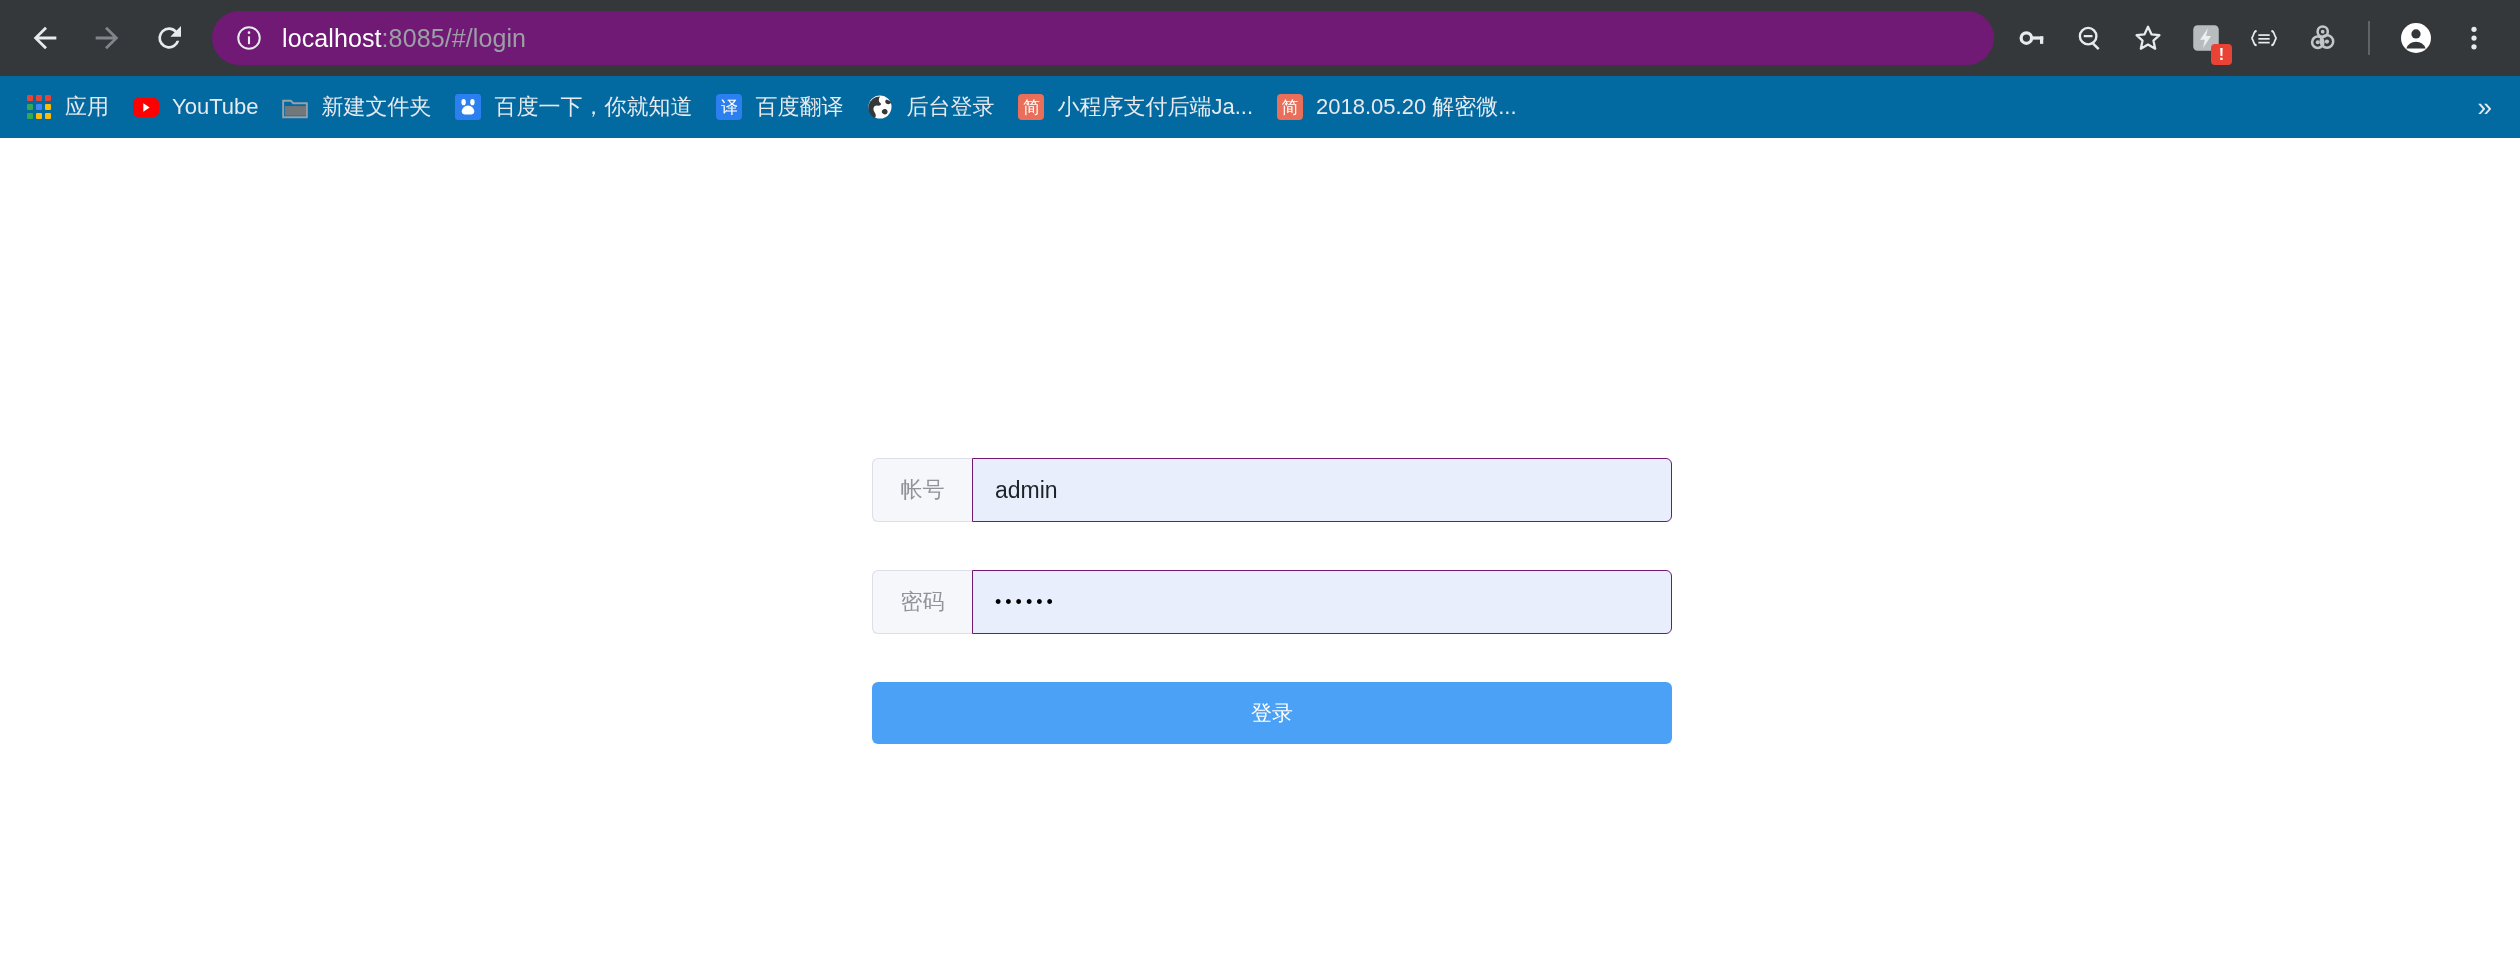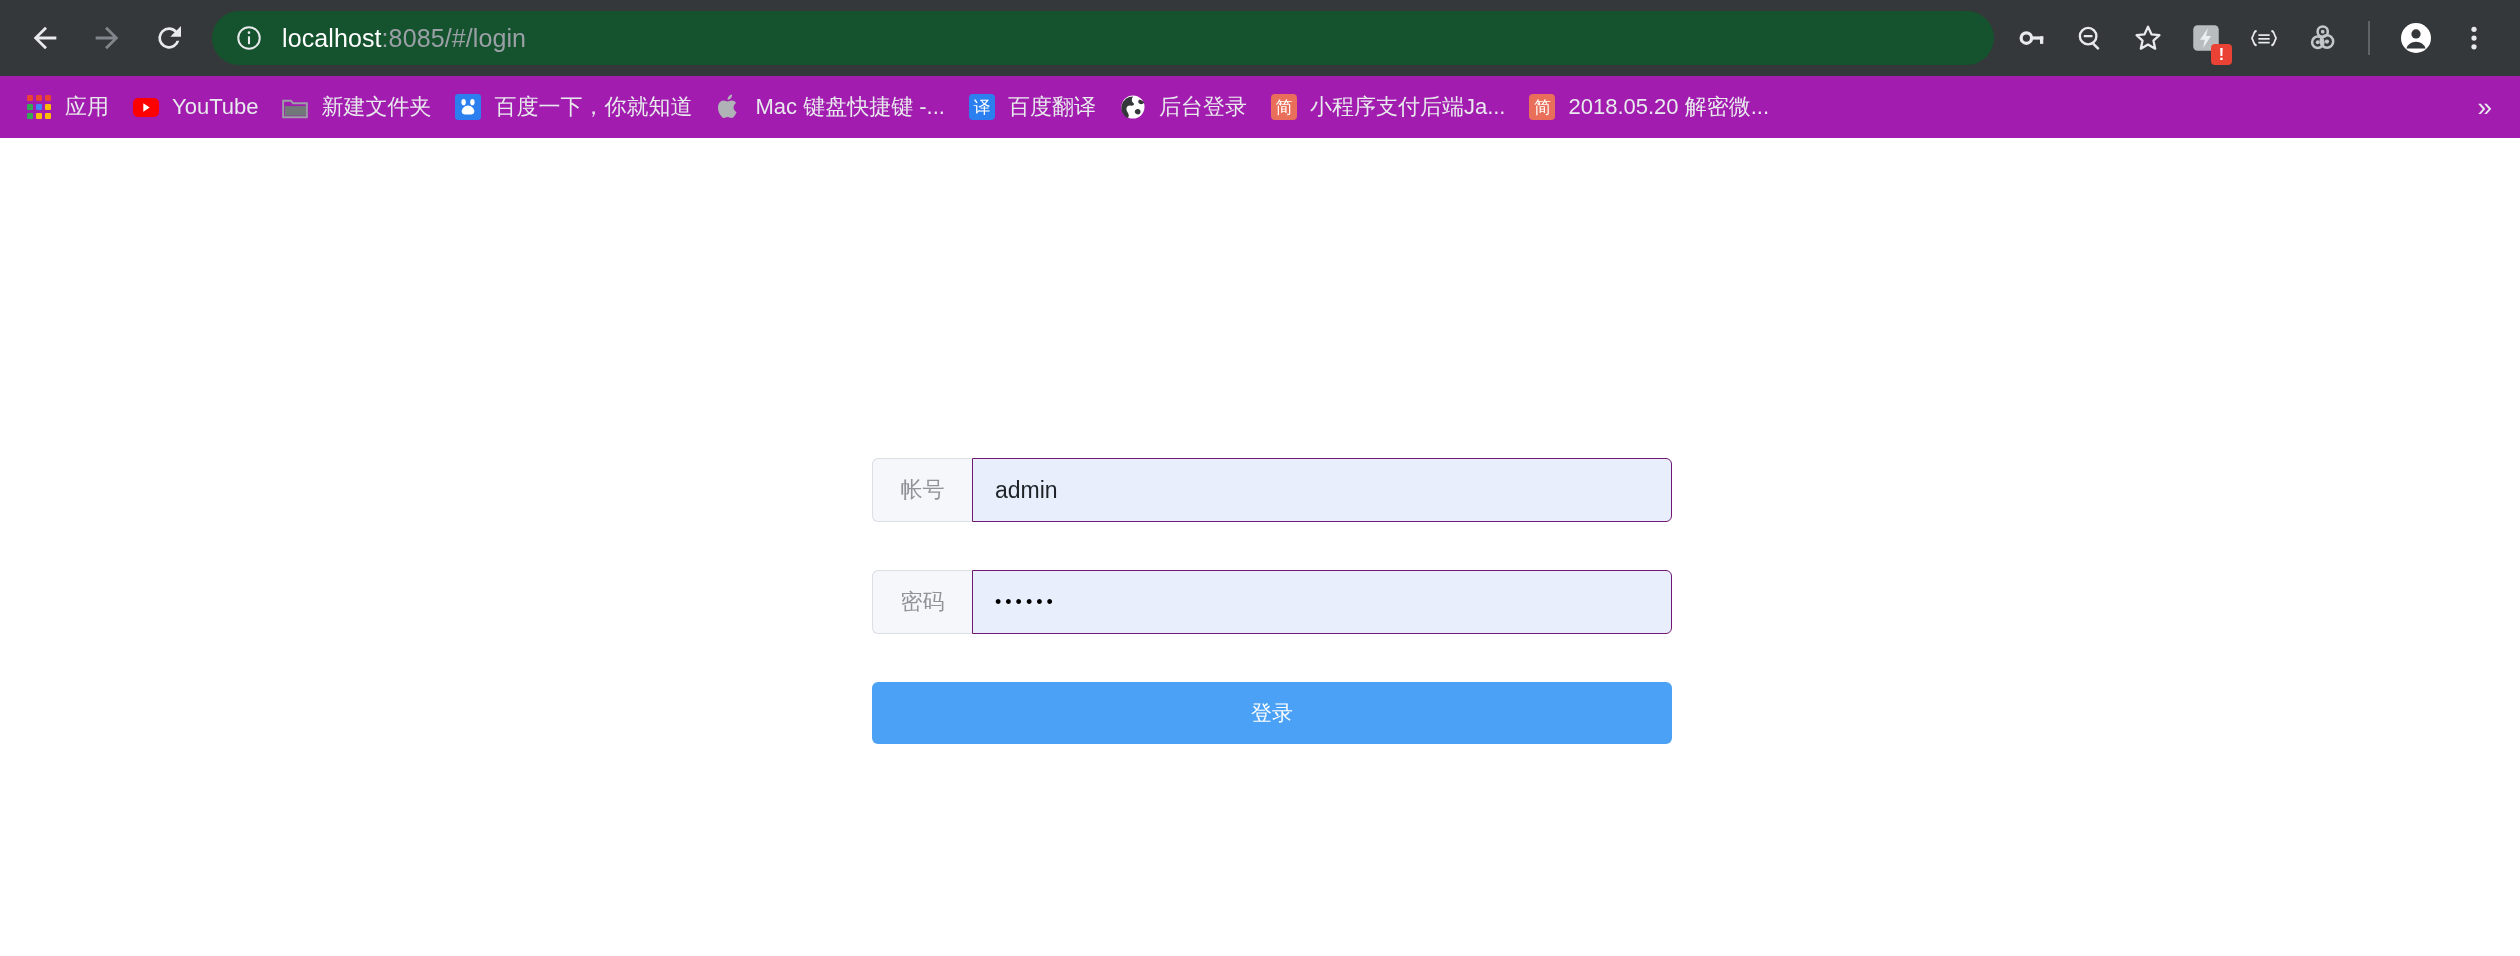--- a/index.html
+++ b/index.html
@@ -38,21 +38,21 @@
     align-items: center;
     justify-content: center;
     border-radius: 50%;
     flex: 0 0 auto;
   }
   .nav-btn svg { display: block; }
 
   .omnibox {
     flex: 1 1 auto;
     height: 54px;
-    background: #14532d;
+    background: #701a75;
     border-radius: 27px;
     display: flex;
     align-items: center;
     margin-left: 12px;
     margin-right: 10px;
     padding: 0 20px 0 22px;
     box-sizing: border-box;
     min-width: 0;
   }
   .omni-info {
@@ -109,21 +109,21 @@
     width: 2px;
     height: 34px;
     background: #5f6368;
     margin: 0 16px;
     flex: 0 0 auto;
   }
 
   
   .bookmarks {
     height: 62px;
-    background: #a21caf;
+    background: #0369a1;
     display: flex;
     align-items: center;
     padding: 0 14px 0 14px;
     box-sizing: border-box;
     flex: 0 0 auto;
     overflow: hidden;
     position: relative;
   }
   .bm {
     display: flex;
@@ -403,29 +403,20 @@
         <svg width="26" height="26" viewBox="0 0 26 26">
           <rect width="26" height="26" rx="3" fill="#2b7fee"></rect>
           <ellipse cx="8.6" cy="8.2" rx="2.2" ry="3.1" fill="#ffffff"></ellipse>
           <ellipse cx="17.4" cy="8.2" rx="2.2" ry="3.1" fill="#ffffff"></ellipse>
           <path d="M13 11.6c3.6 0 6.3 3.3 6.3 6 0 2.1-1.6 3-3.3 3h-6c-1.7 0-3.3-.9-3.3-3 0-2.7 2.7-6 6.3-6z" fill="#ffffff"></path>
         </svg>
       </span>
       <span class="bm-label">百度一下，你就知道</span>
     </div>
 
-    <div class="bm">
-      <span class="bm-icon">
-        <svg width="22" height="26" viewBox="0 0 22 26">
-          <path d="M15.6 13.4c0-3 2.4-4.4 2.5-4.5-1.4-2-3.5-2.3-4.2-2.3-1.8-.2-3.5 1-4.4 1-.9 0-2.3-1-3.8-1-2 0-3.8 1.1-4.8 2.9-2 3.5-.5 8.7 1.5 11.6 1 1.4 2.1 3 3.6 2.9 1.4-.1 2-.9 3.7-.9s2.2.9 3.8.9c1.6 0 2.5-1.4 3.5-2.8 1.1-1.6 1.5-3.2 1.6-3.3-.1 0-3-1.2-3-4.5z" fill="#b0b3b5"></path>
-          <path d="M12.9 4.3c.8-1 1.3-2.3 1.2-3.7-1.1.1-2.5.8-3.3 1.7-.7.9-1.4 2.2-1.2 3.5 1.3.1 2.5-.6 3.3-1.5z" fill="#b0b3b5"></path>
-        </svg>
-      </span>
-      <span class="bm-label">Mac 键盘快捷键 -...</span>
-    </div>
 
     <div class="bm">
       <span class="bm-icon">
         <span class="sq-icon" style="background:#2b7fee">译</span>
       </span>
       <span class="bm-label">百度翻译</span>
     </div>
 
 
     <div class="bm">

